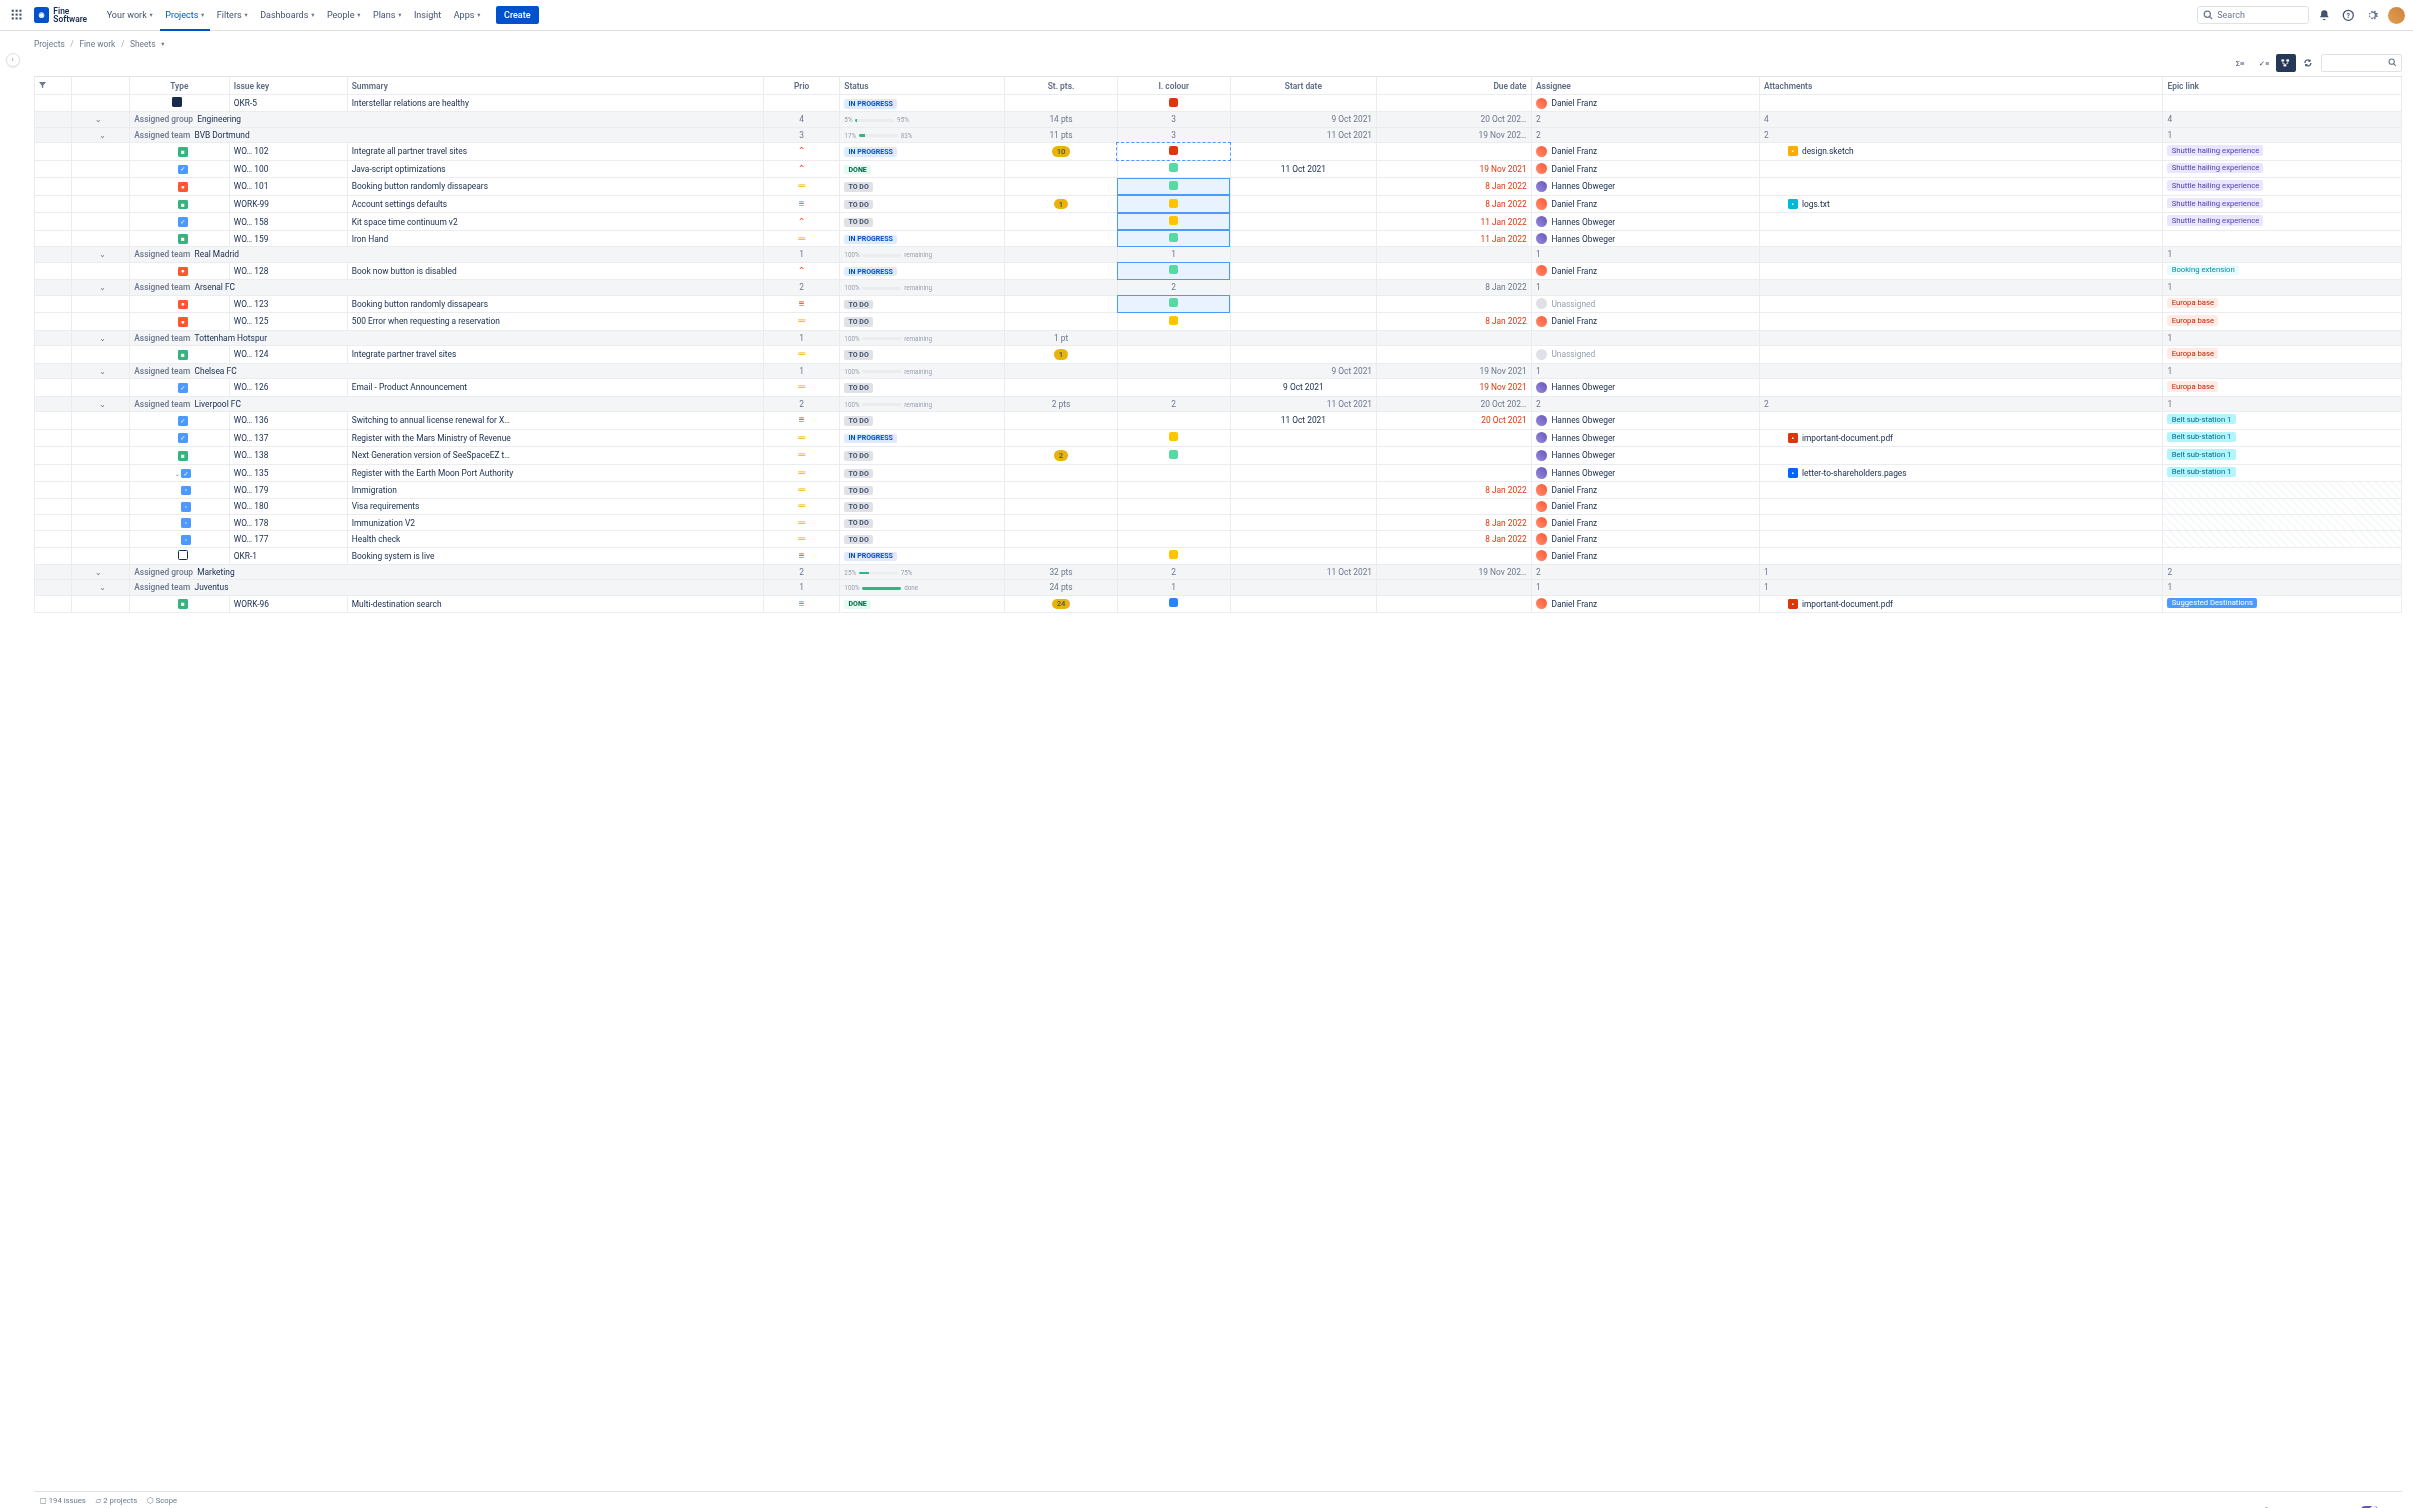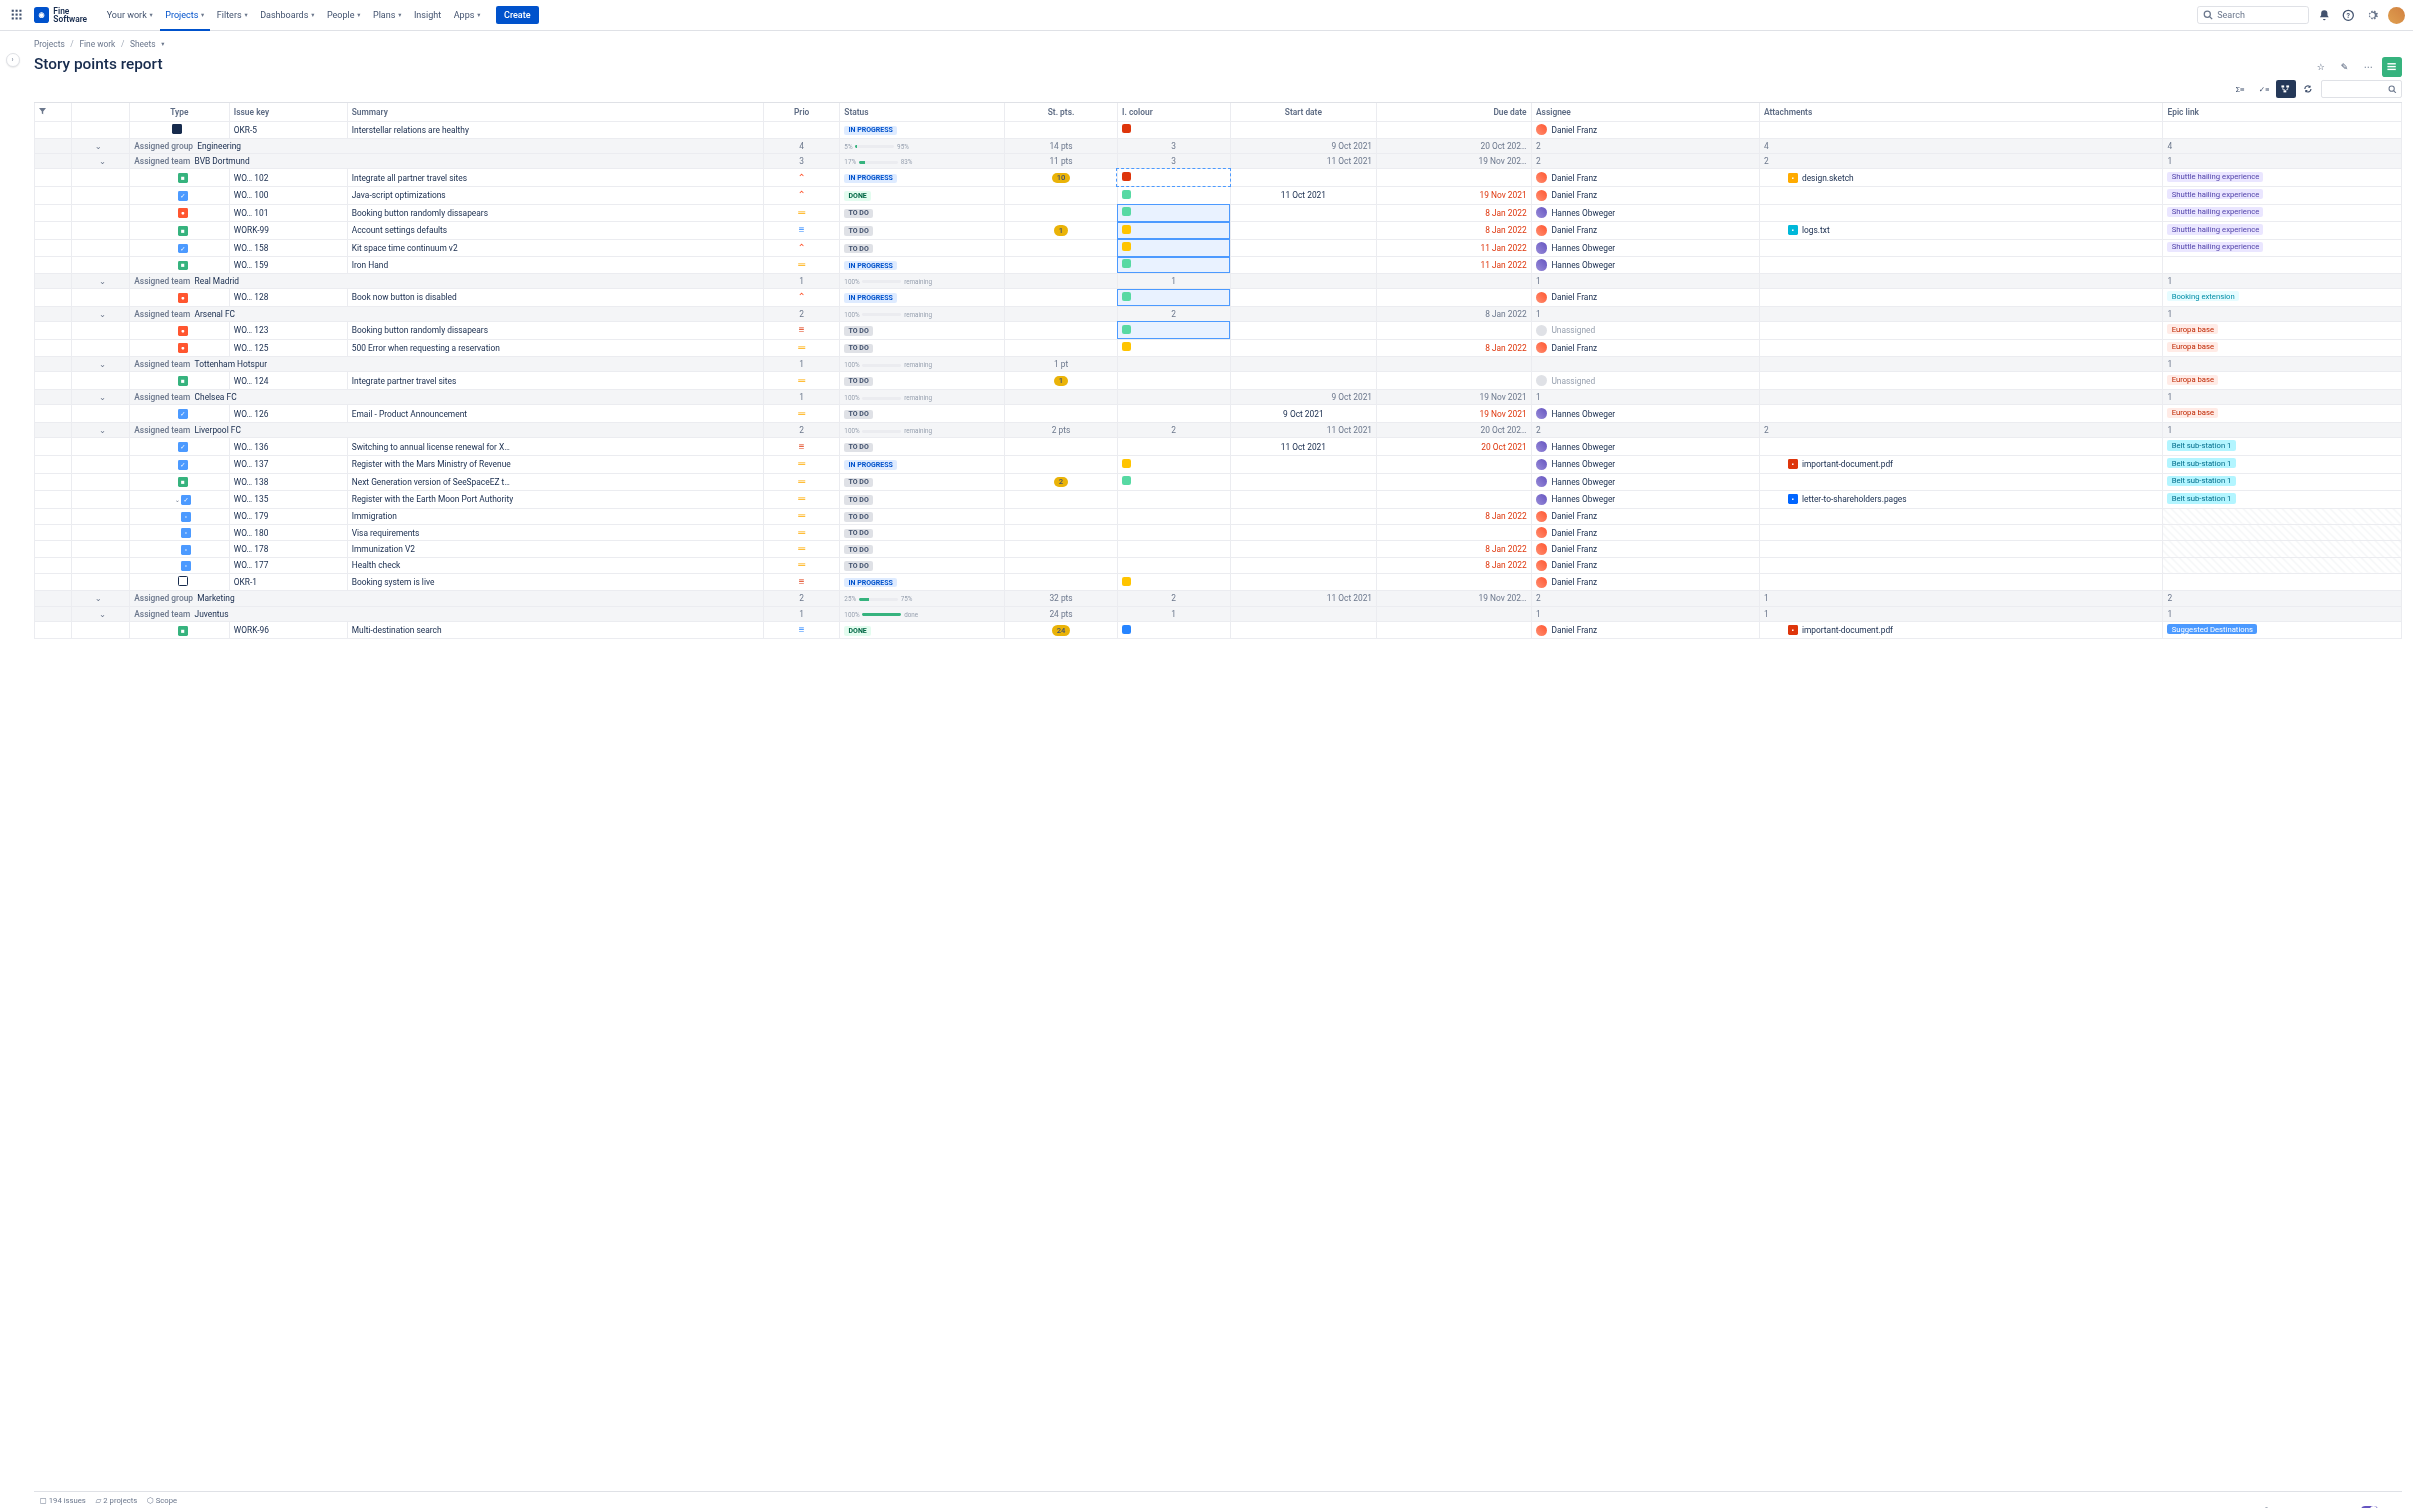--- a/index.html
+++ b/index.html
@@ -49,21 +49,21 @@
 th { background: #fff; font-weight: 600; color: #5E6C84; position: sticky; top: 0; z-index: 2; height: 18px; }
 th:first-child, td:first-child { border-left: 0.7px solid #EBECF0; }
 .col-filter { width: 14px; text-align: center; color: #6B778C; }
 .col-grp { width: 22.3px; }
 .col-type { width: 38px; text-align: center; }
 .col-key { width: 45px; }
 .col-summary { width: 159px; }
 .col-prio { width: 29px; text-align: center; }
 .col-status { width: 63px; }
 .col-sp { width: 43px; text-align: center; }
-.col-colour { width: 43px; }
+.col-colour { width: 43px; text-align: center; }
 .col-start { width: 56px; text-align: center; }
 .col-due { width: 59px; text-align: right; }
 .col-assignee { width: 87px; }
 .col-attach { width: 154px; }
 .col-epic { width: 91px; }
 
 .group-row td { background: #F4F5F7; color: #6B778C; font-size: 8.4px; }
 .group-row .glabel { color: #6B778C; font-weight: 500; }
 .group-row .gval { color: #172B4D; margin-left: 4.2px; }
 .group-chev { width: 8.4px; text-align: center; cursor: pointer; font-size: 6.3px; color: #6B778C; }
@@ -229,37 +229,20 @@
 
   <div class="content">
     <div class="breadcrumbs">
       <a>Projects</a>
       <span class="sep">/</span>
       <a>Fine work</a>
       <span class="sep">/</span>
       <a>Sheets</a>
       <span class="chev">▾</span>
     </div>
-    <div class="page-head">
-      <div class="page-title">Story points report</div>
-      <div class="page-actions">
-        <div class="icon-btn">☆</div>
-        <div class="icon-btn">✎</div>
-        <div class="icon-btn">⋯</div>
-        <div class="sheet-icon">
-            <svg width="11.2" height="11.2" viewBox="0 0 16 16">
-              <g fill="#fff">
-                <rect x="2" y="3" width="12" height="2"></rect>
-                <rect x="2" y="7" width="12" height="2"></rect>
-                <rect x="2" y="11" width="12" height="2"></rect>
-              </g>
-            </svg>
-          </div>
-      </div>
-    </div>
     <div class="toolbar">
       <div class="tool-btn">
           <svg width="11.2" height="9.8" viewBox="0 0 16 14" style="font-size:13px">
             <text x="1" y="11" font-size="11" fill="#42526E">Σ≡</text>
           </svg>
         </div>
       <div class="tool-btn">
           <svg width="11.2" height="9.8" viewBox="0 0 16 14" style="font-size:13px">
             <text x="1" y="11" font-size="11" fill="#42526E">✓≡</text>
           </svg>

